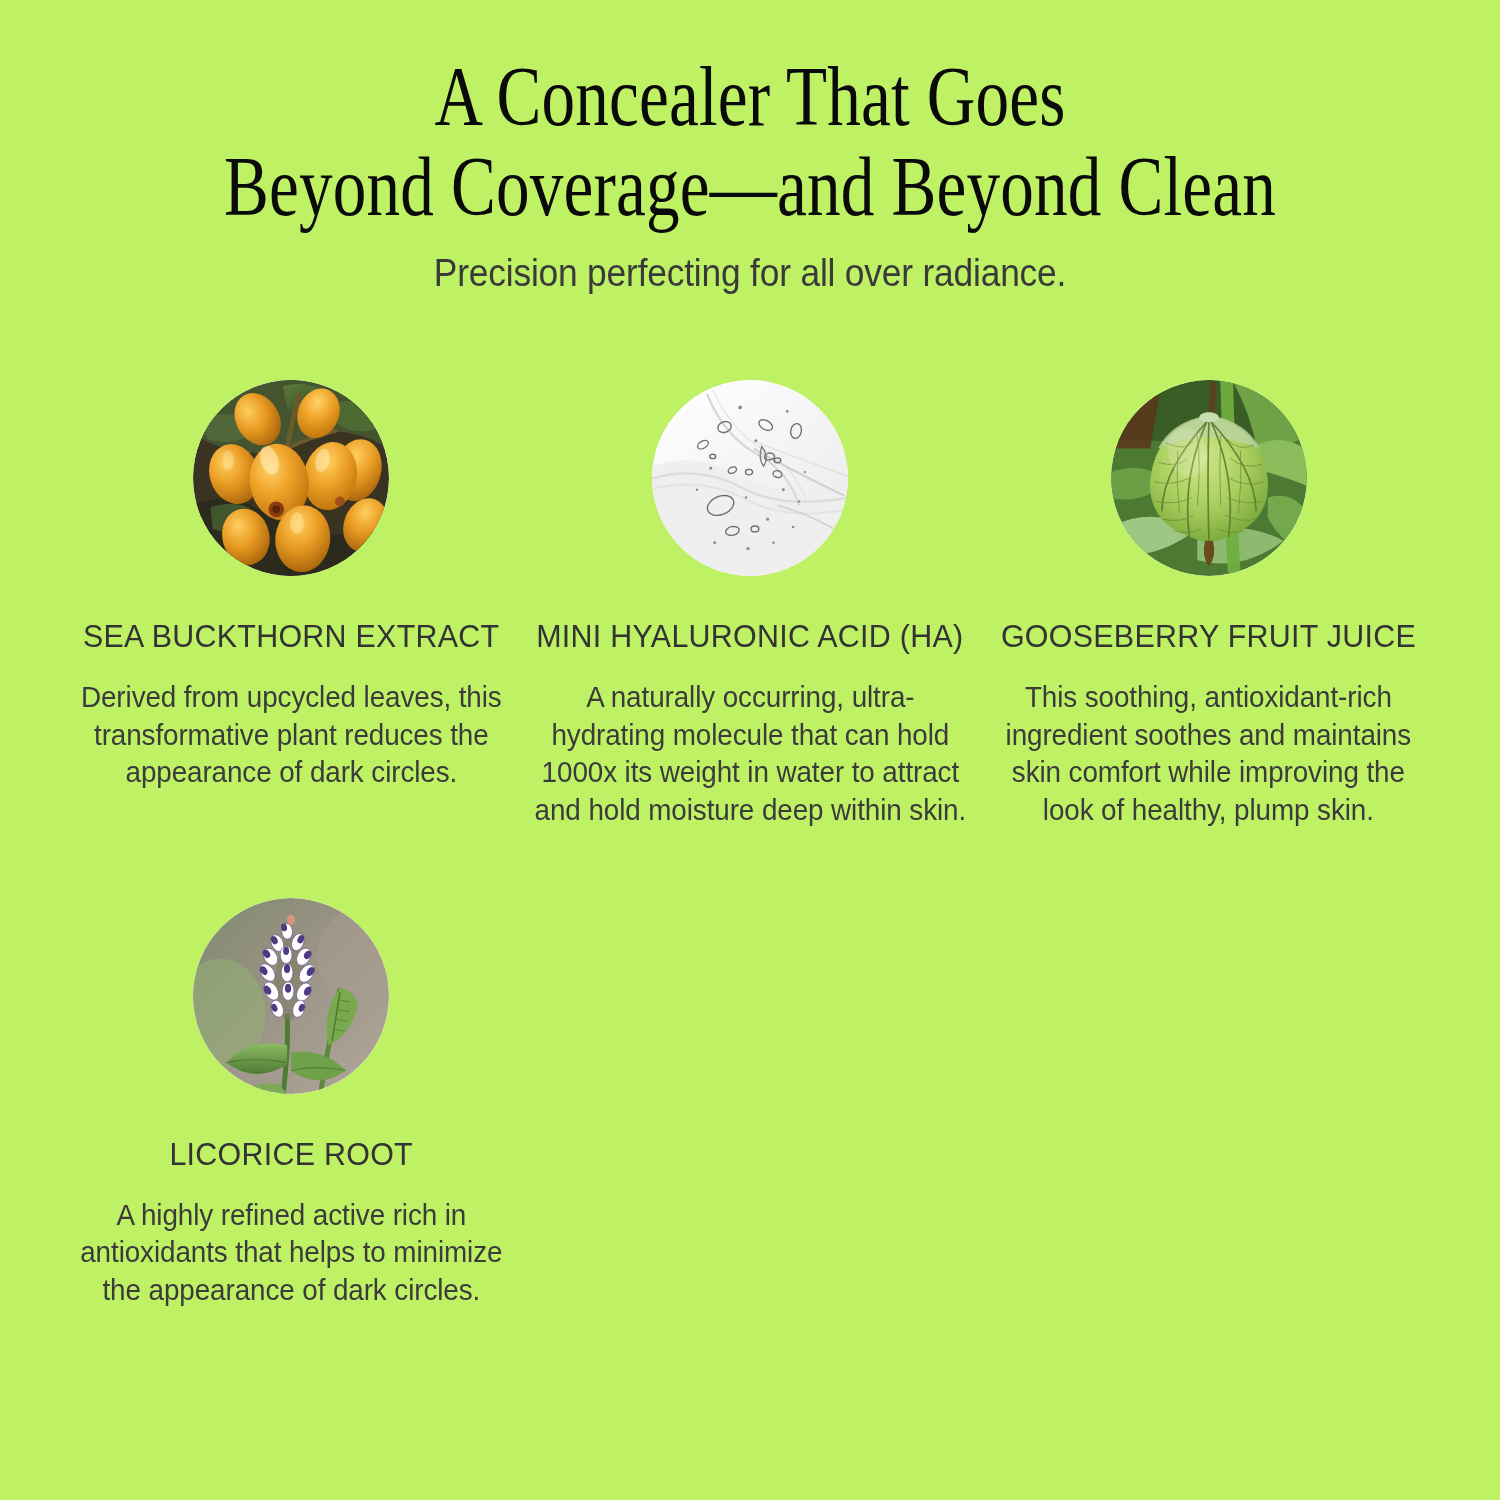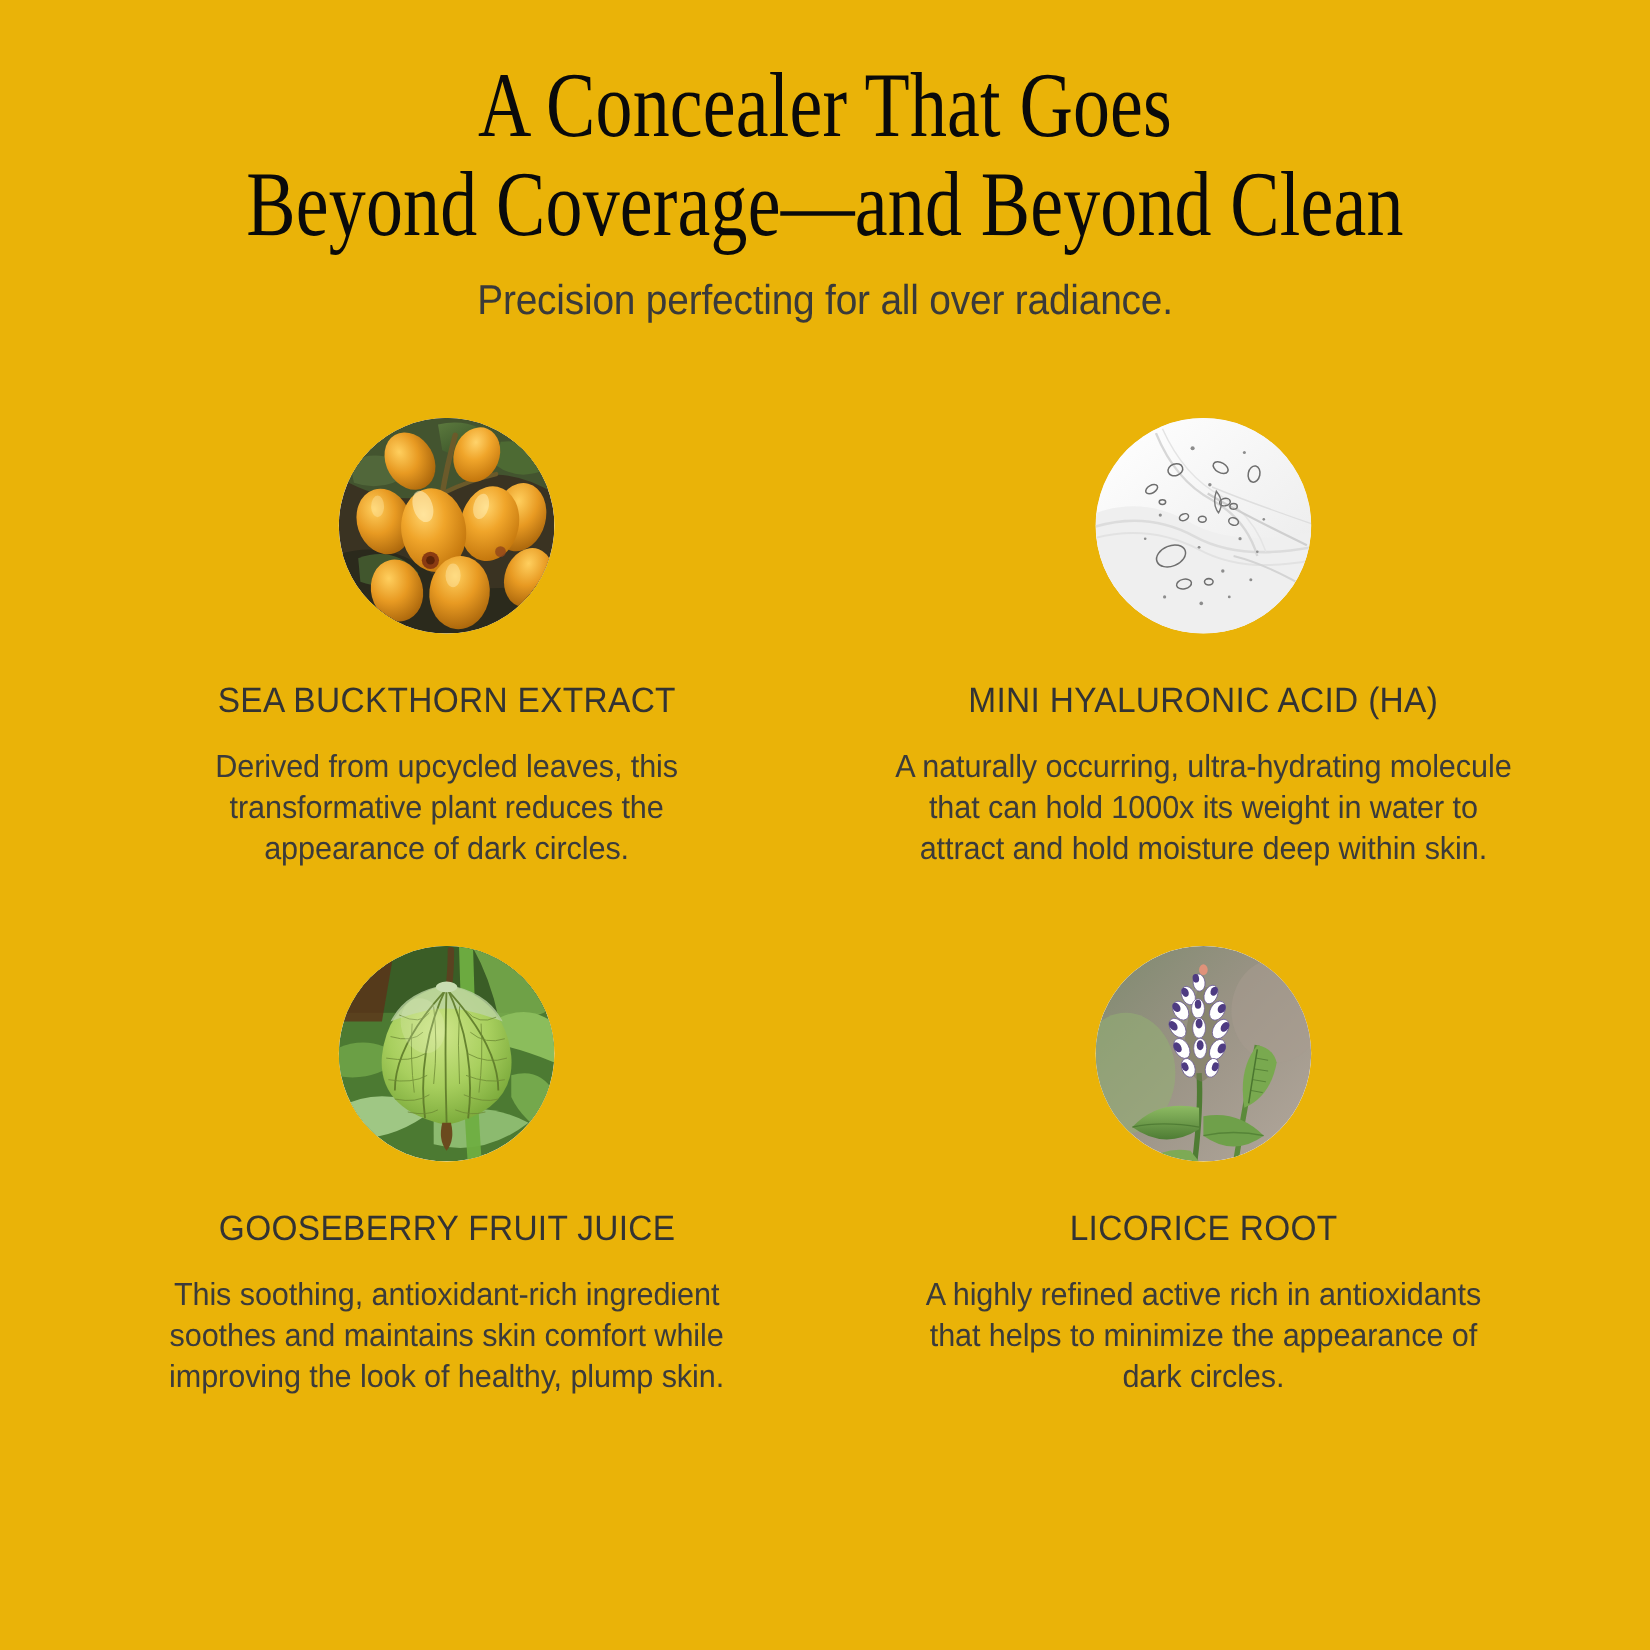--- a/index.html
+++ b/index.html
@@ -12,21 +12,21 @@
     background: #ffffff;
     font-family: "Liberation Sans", sans-serif;
     -webkit-font-smoothing: antialiased;
     overflow: hidden;
   }
 
   .page {
     position: relative;
     width: 1500px;
     height: 1500px;
-    background: #eab308;
+    background: #bef264;
     box-sizing: border-box;
   }
 
   
   .header {
     position: absolute;
     top: 52px;
     left: 0;
     width: 1500px;
     text-align: center;
@@ -59,21 +59,21 @@
     white-space: nowrap;
   }
 
   
   .grid {
     position: absolute;
     top: 380px;
     left: 62px;
     width: 1376px;
     display: grid;
-    grid-template-columns: 1fr 1fr;
+    grid-template-columns: 1fr 1fr 1fr;
     grid-template-rows: auto auto;
     column-gap: 0px;
     row-gap: 68px;
   }
 
   .card {
     display: flex;
     flex-direction: column;
     align-items: center;
     text-align: center;

